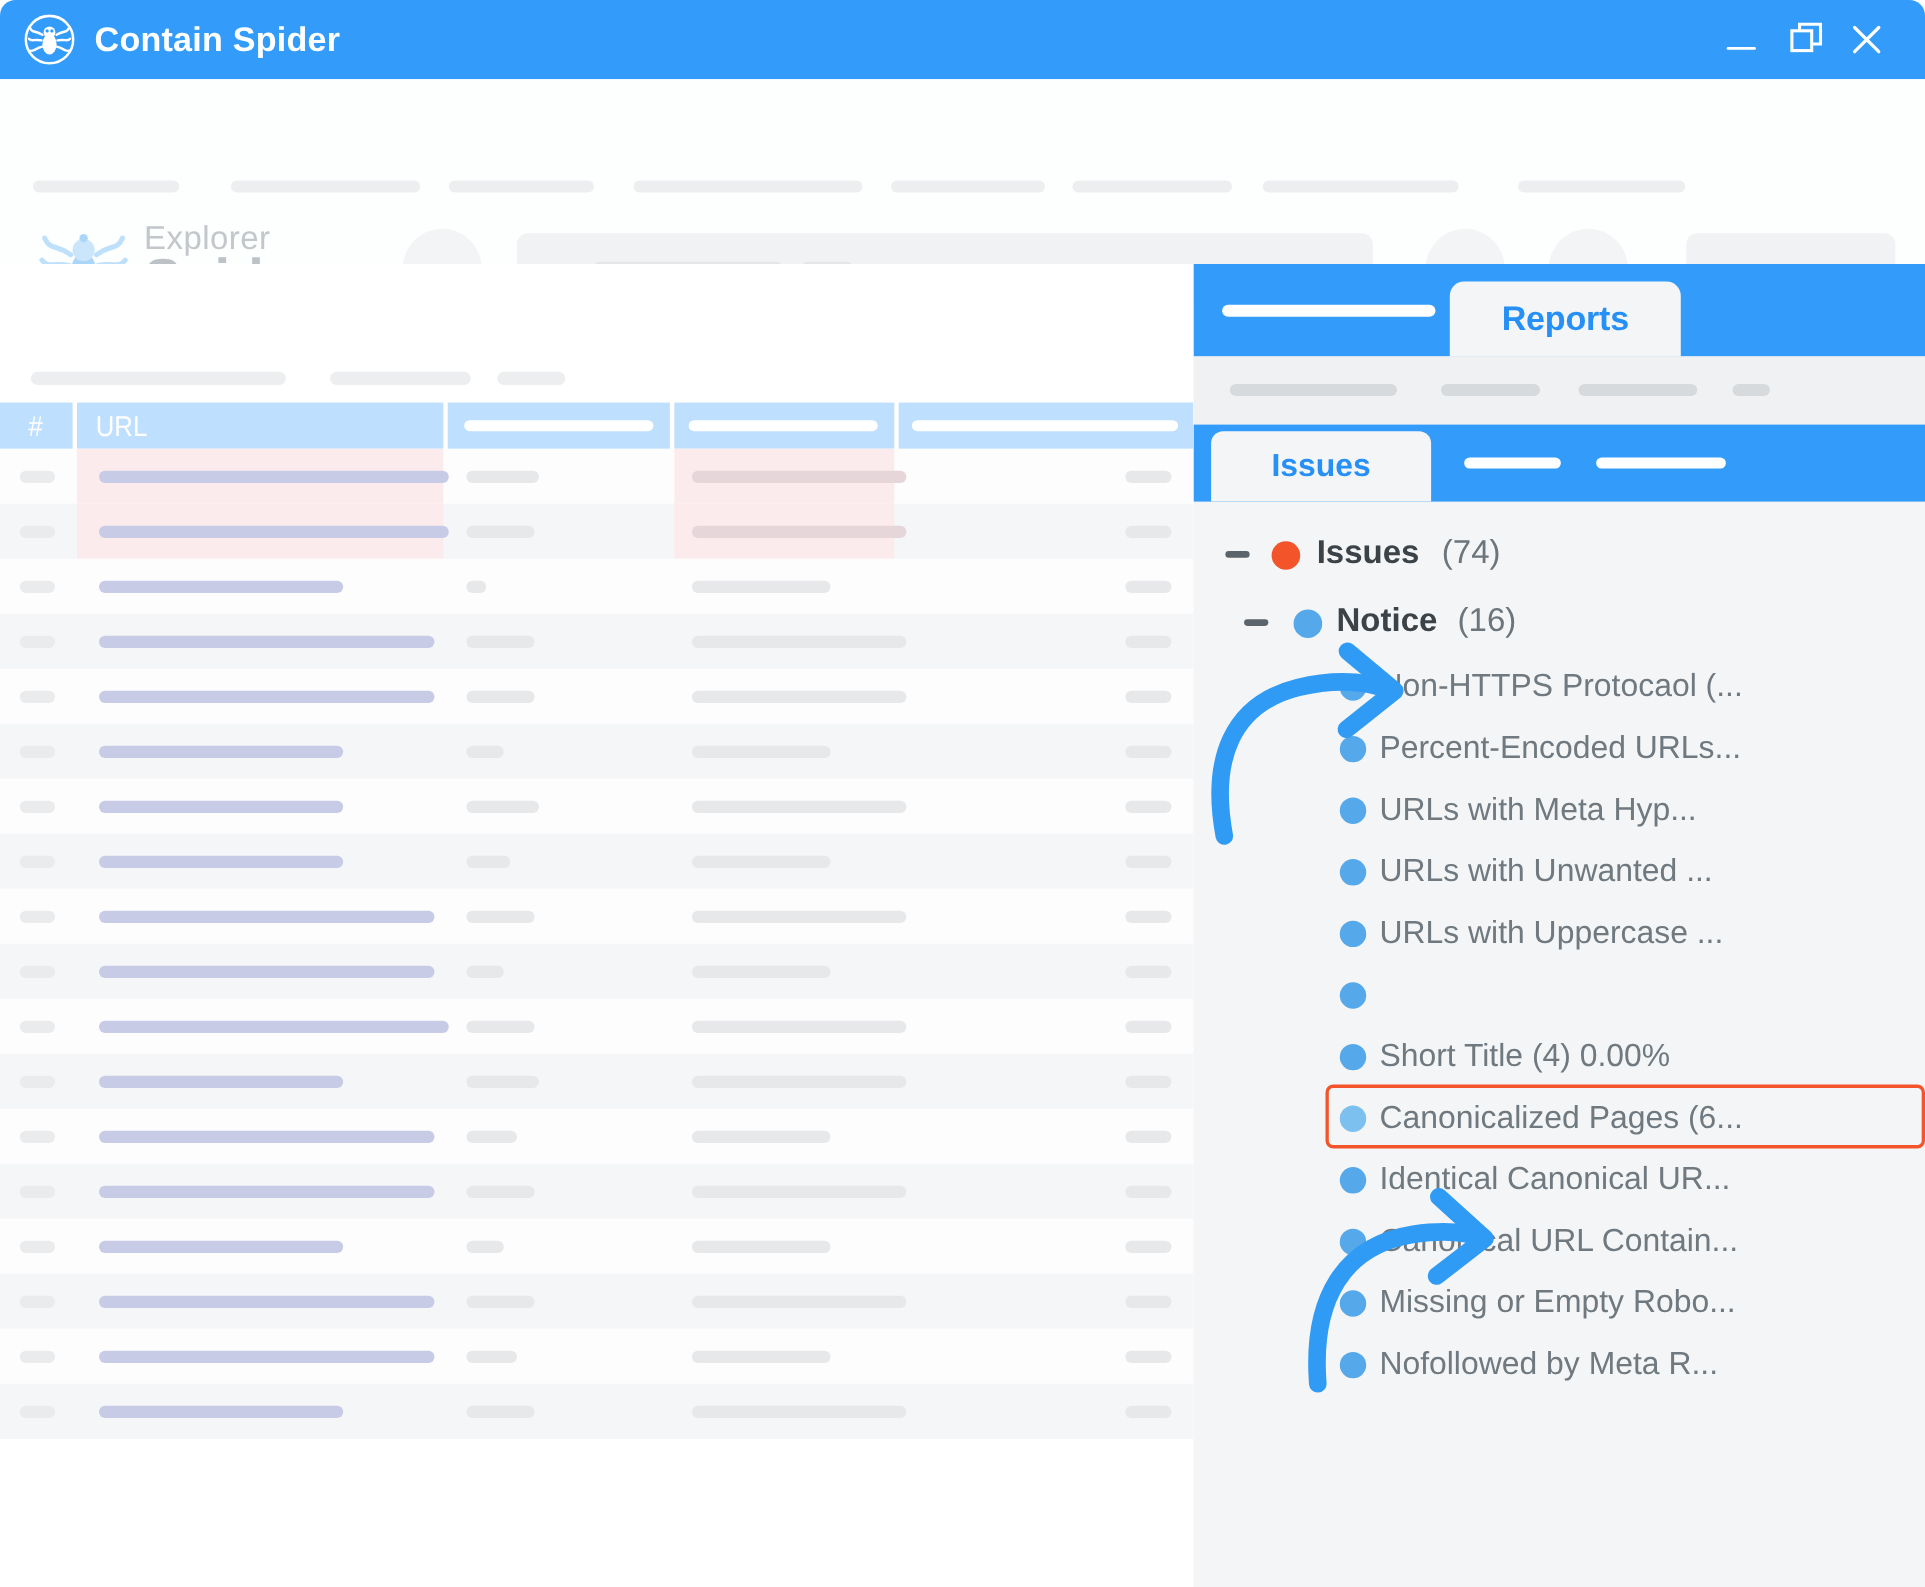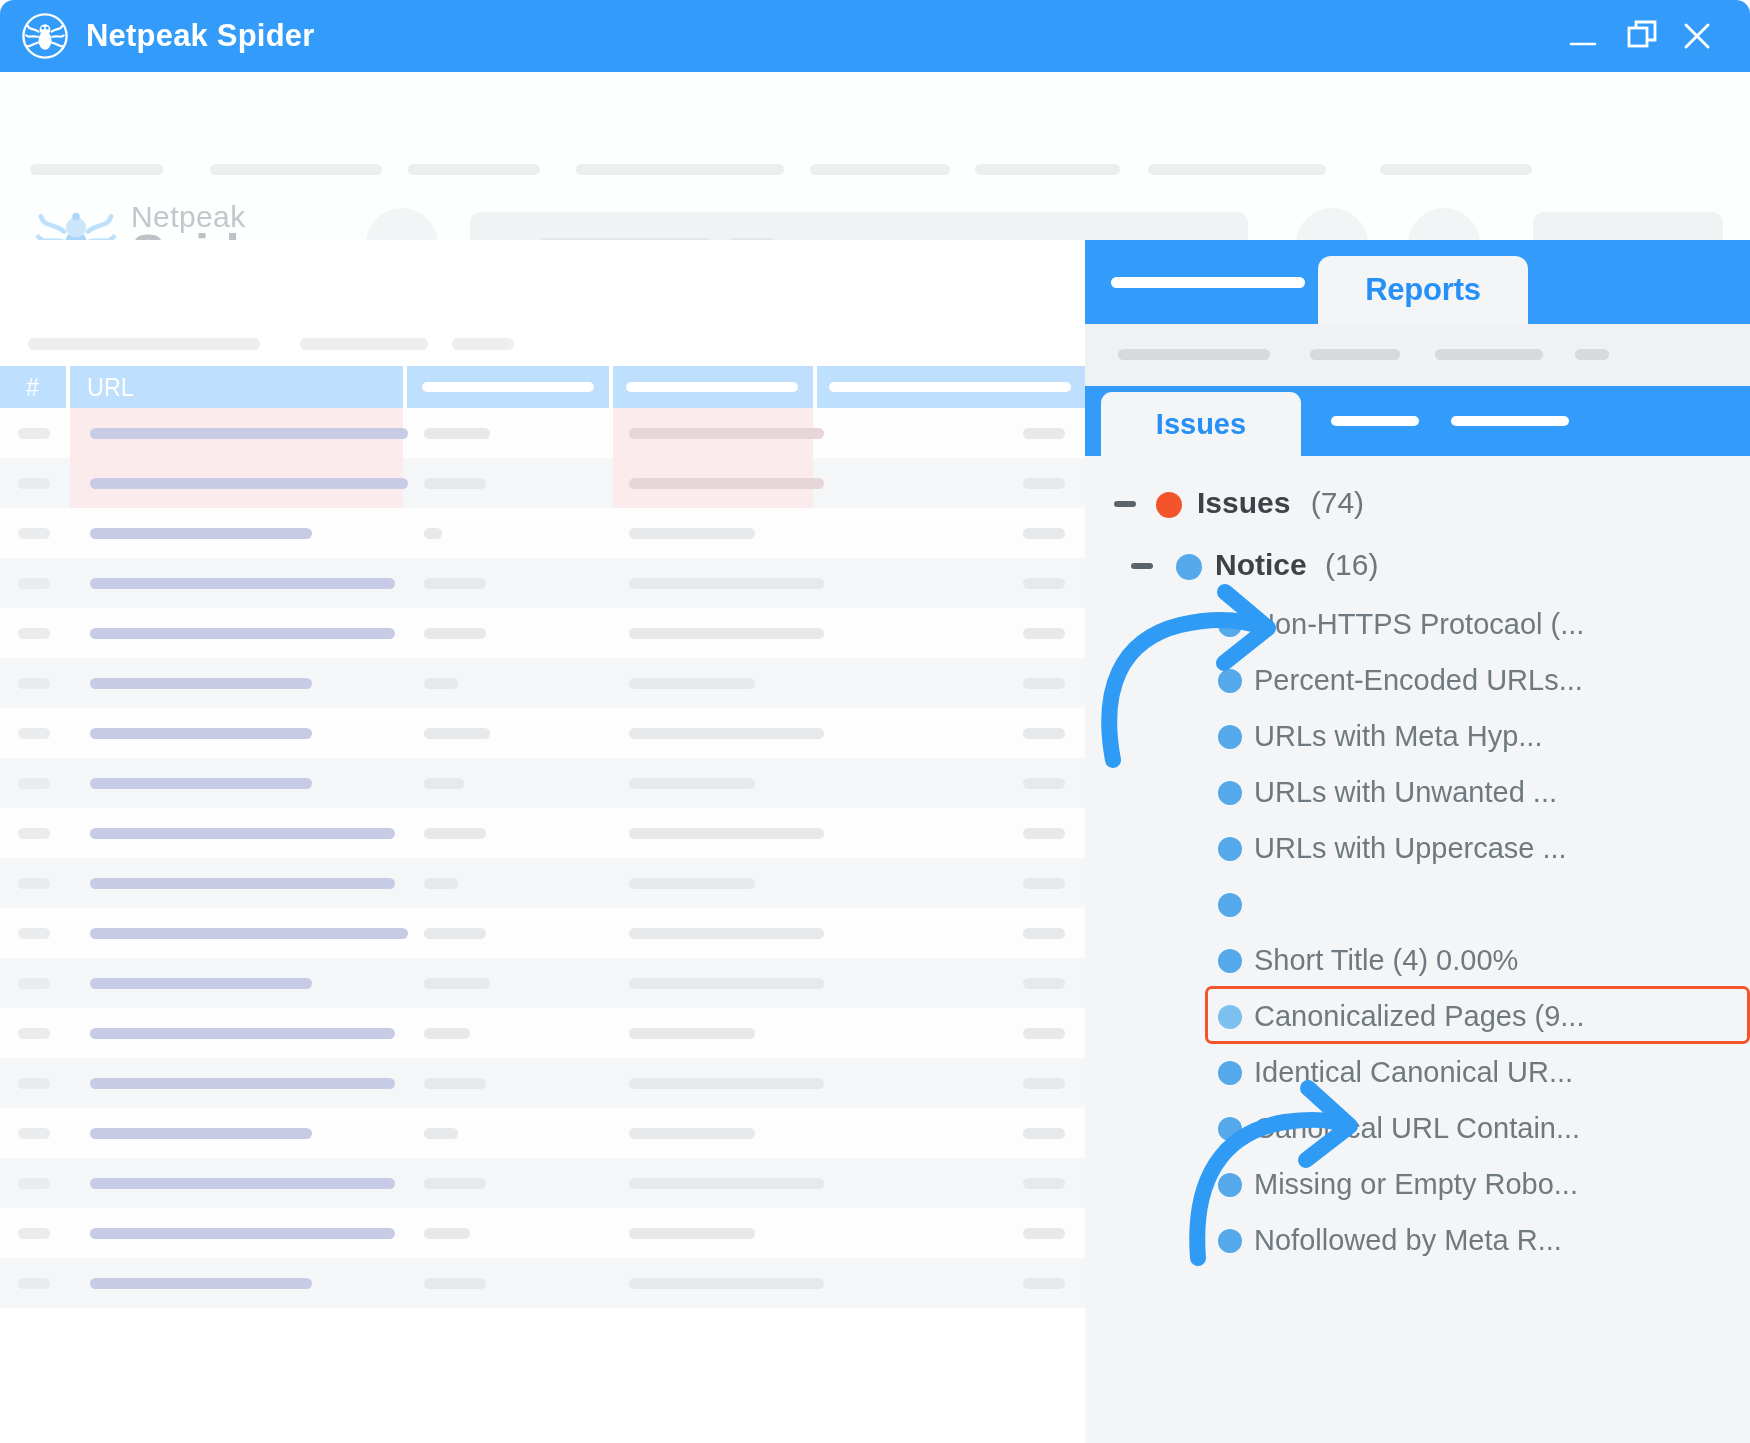--- a/index.html
+++ b/index.html
@@ -284,21 +284,21 @@
         <circle cx="29" cy="21" r="2.1" fill="#339cfb"></circle>
         <circle cx="35" cy="21" r="2.1" fill="#339cfb"></circle>
         <path d="M23 26 C14 20 10 24 8 18" stroke="#ffffff" stroke-width="3" fill="none" stroke-linecap="round"></path>
         <path d="M41 26 C50 20 54 24 56 18" stroke="#ffffff" stroke-width="3" fill="none" stroke-linecap="round"></path>
         <path d="M22 33 C12 31 9 35 6 31" stroke="#ffffff" stroke-width="3" fill="none" stroke-linecap="round"></path>
         <path d="M42 33 C52 31 55 35 58 31" stroke="#ffffff" stroke-width="3" fill="none" stroke-linecap="round"></path>
         <path d="M23 41 C14 43 11 48 7 46" stroke="#ffffff" stroke-width="3" fill="none" stroke-linecap="round"></path>
         <path d="M41 41 C50 43 53 48 57 46" stroke="#ffffff" stroke-width="3" fill="none" stroke-linecap="round"></path>
       </svg>
     </div>
-    <div class="tb-title">Netpeak Spider</div>
+    <div class="tb-title">Contain Spider</div>
     <div class="tb-spacer"></div>
     <div class="tb-ctrl tb-ctrl-min">
       <svg width="34" height="34" viewBox="0 0 34 34">
         <line x1="5" y1="25" x2="29" y2="25" stroke="#ffffff" stroke-width="2.6" stroke-linecap="round"></line>
       </svg>
     </div>
     <div class="tb-ctrl">
       <svg width="36" height="36" viewBox="0 0 36 36">
         <rect x="4" y="10" width="18" height="18" fill="none" stroke="#ffffff" stroke-width="2.8"></rect>
         <polyline points="11,10 11,4 30,4 30,22 23,22" fill="none" stroke="#ffffff" stroke-width="2.8"></polyline>
@@ -331,21 +331,21 @@
           <circle cx="50" cy="22" r="4.5" fill="#a9d6f9"></circle>
           <path d="M36 40 C20 28 14 36 8 22" stroke="#bfe0fb" stroke-width="5.5" fill="none" stroke-linecap="round"></path>
           <path d="M64 40 C80 28 86 36 92 22" stroke="#bfe0fb" stroke-width="5.5" fill="none" stroke-linecap="round"></path>
           <path d="M35 52 C18 48 12 55 5 46" stroke="#bfe0fb" stroke-width="5.5" fill="none" stroke-linecap="round"></path>
           <path d="M65 52 C82 48 88 55 95 46" stroke="#bfe0fb" stroke-width="5.5" fill="none" stroke-linecap="round"></path>
           <path d="M36 64 C20 68 14 78 7 74" stroke="#bfe0fb" stroke-width="5.5" fill="none" stroke-linecap="round"></path>
           <path d="M64 64 C80 68 86 78 93 74" stroke="#bfe0fb" stroke-width="5.5" fill="none" stroke-linecap="round"></path>
         </svg>
       </div>
       <div class="brand-text">
-        <div class="brand-top">Netpeak</div>
+        <div class="brand-top">Explorer</div>
         <div class="brand-bottom">Spider</div>
       </div>
     </div>
 
     <div class="skel skel-circle" style="left:366px; top:136px; width:72px; height:72px;"></div>
     <div class="skel skel-box" style="left:470px; top:140px; width:778px; height:64px;"></div>
     <div class="skel" style="left:538px; top:166px; width:175px; height:15px; background:#e4e7e9;"></div>
     <div class="skel" style="left:727px; top:166px; width:50px;  height:15px; background:#e4e7e9;"></div>
     <div class="skel skel-circle" style="left:1296px;top:136px; width:72px; height:72px;"></div>
     <div class="skel skel-circle" style="left:1408px;top:136px; width:72px; height:72px;"></div>
@@ -760,21 +760,21 @@
           <div class="tnode" style="top: 420px;">
             <div class="tdot" style="left:133px; top:17px; width:24px; height:24px; background:#55a8ea;"></div>
           </div>
           <div class="tnode" style="top: 476px;">
             <div class="tdot" style="left:133px; top:17px; width:24px; height:24px; background:#55a8ea;"></div>
             <div class="tlabel tlabel-child" style="left:169px; top:12px;">Short Title (4) 0.00%</div>
           </div>
           <div class="tnode" style="top: 532px;">
             <div class="highlight-box" style="left:120px; top:-2px; width:545px; height:58px;"></div>
             <div class="tdot" style="left:133px; top:17px; width:24px; height:24px; background:#7cc0ef;"></div>
-            <div class="tlabel tlabel-child" style="left:169px; top:12px;">Canonicalized Pages (9...</div>
+            <div class="tlabel tlabel-child" style="left:169px; top:12px;">Canonicalized Pages (6...</div>
           </div>
           <div class="tnode" style="top: 588px;">
             <div class="tdot" style="left:133px; top:17px; width:24px; height:24px; background:#55a8ea;"></div>
             <div class="tlabel tlabel-child" style="left:169px; top:12px;">Identical Canonical UR...</div>
           </div>
           <div class="tnode" style="top: 644px;">
             <div class="tdot" style="left:133px; top:17px; width:24px; height:24px; background:#55a8ea;"></div>
             <div class="tlabel tlabel-child" style="left:169px; top:12px;">Canonical URL Contain...</div>
           </div>
           <div class="tnode" style="top: 700px;">

